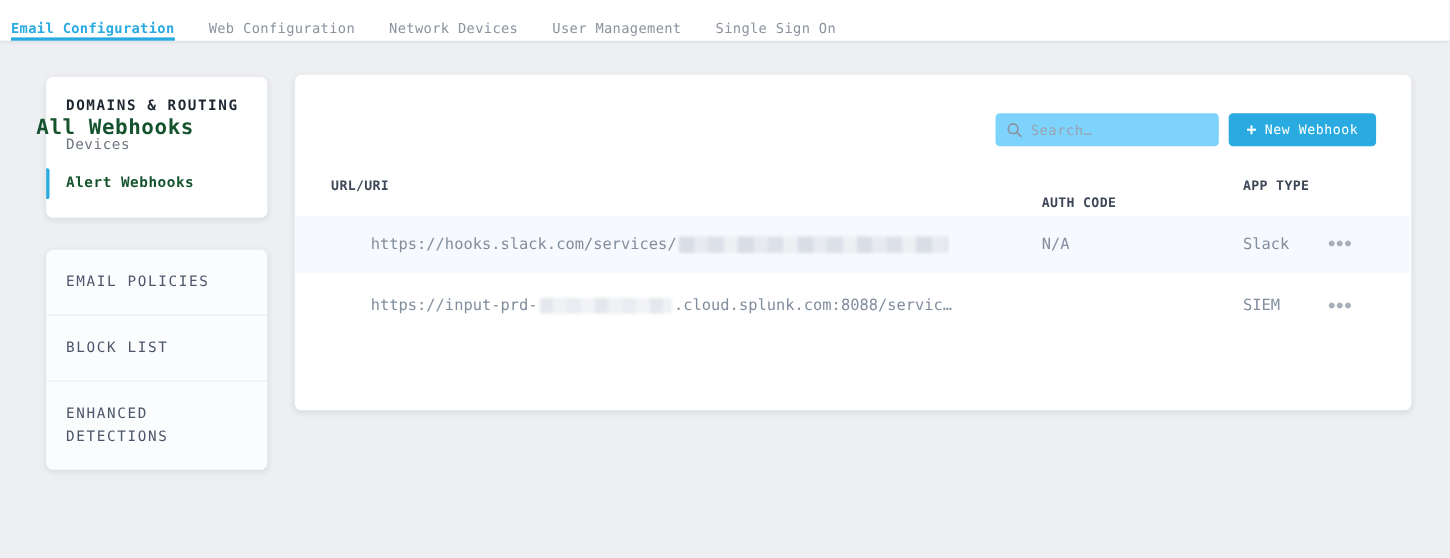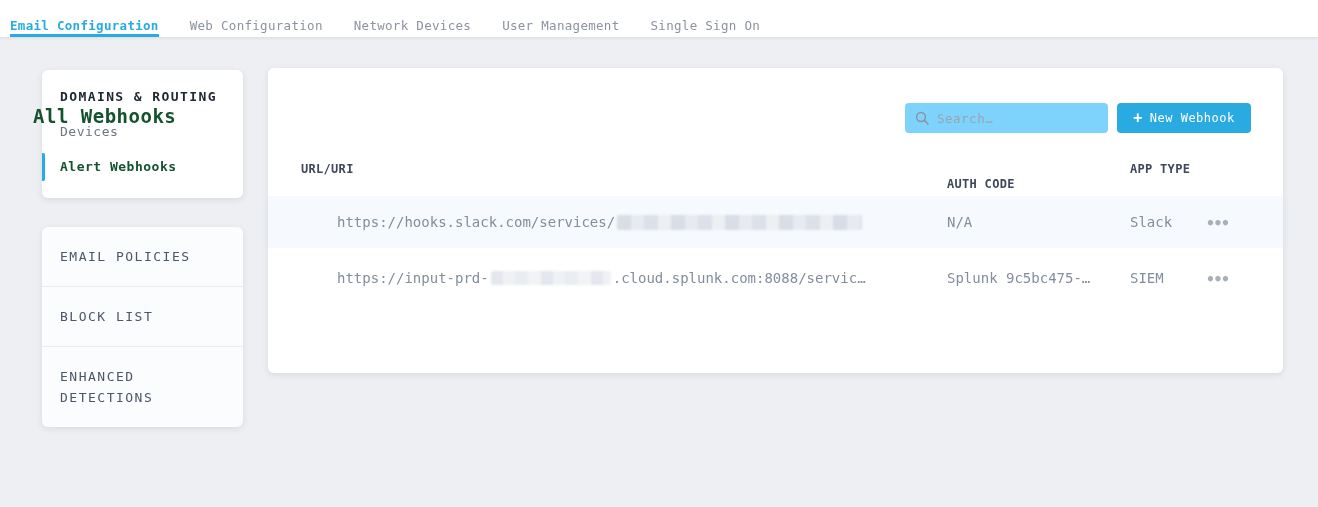--- a/index.html
+++ b/index.html
@@ -188,16 +188,15 @@
   <div class="cell c-app">Slack</div>
   <div class="cell c-menu">●●●</div>
 </div>
 
 <div class="trow" style="top:250px; height:56px;">
   <div class="cell c-url">
     <span>https://input-prd-</span>
     <span class="redact r2"></span>
     <span>.cloud.splunk.com:8088/servic…</span>
   </div>
-  <div class="cell c-auth">Splunk 9c5bc475-…</div>
   <div class="cell c-app">SIEM</div>
   <div class="cell c-menu">●●●</div>
 </div>
 
 </body></html>

